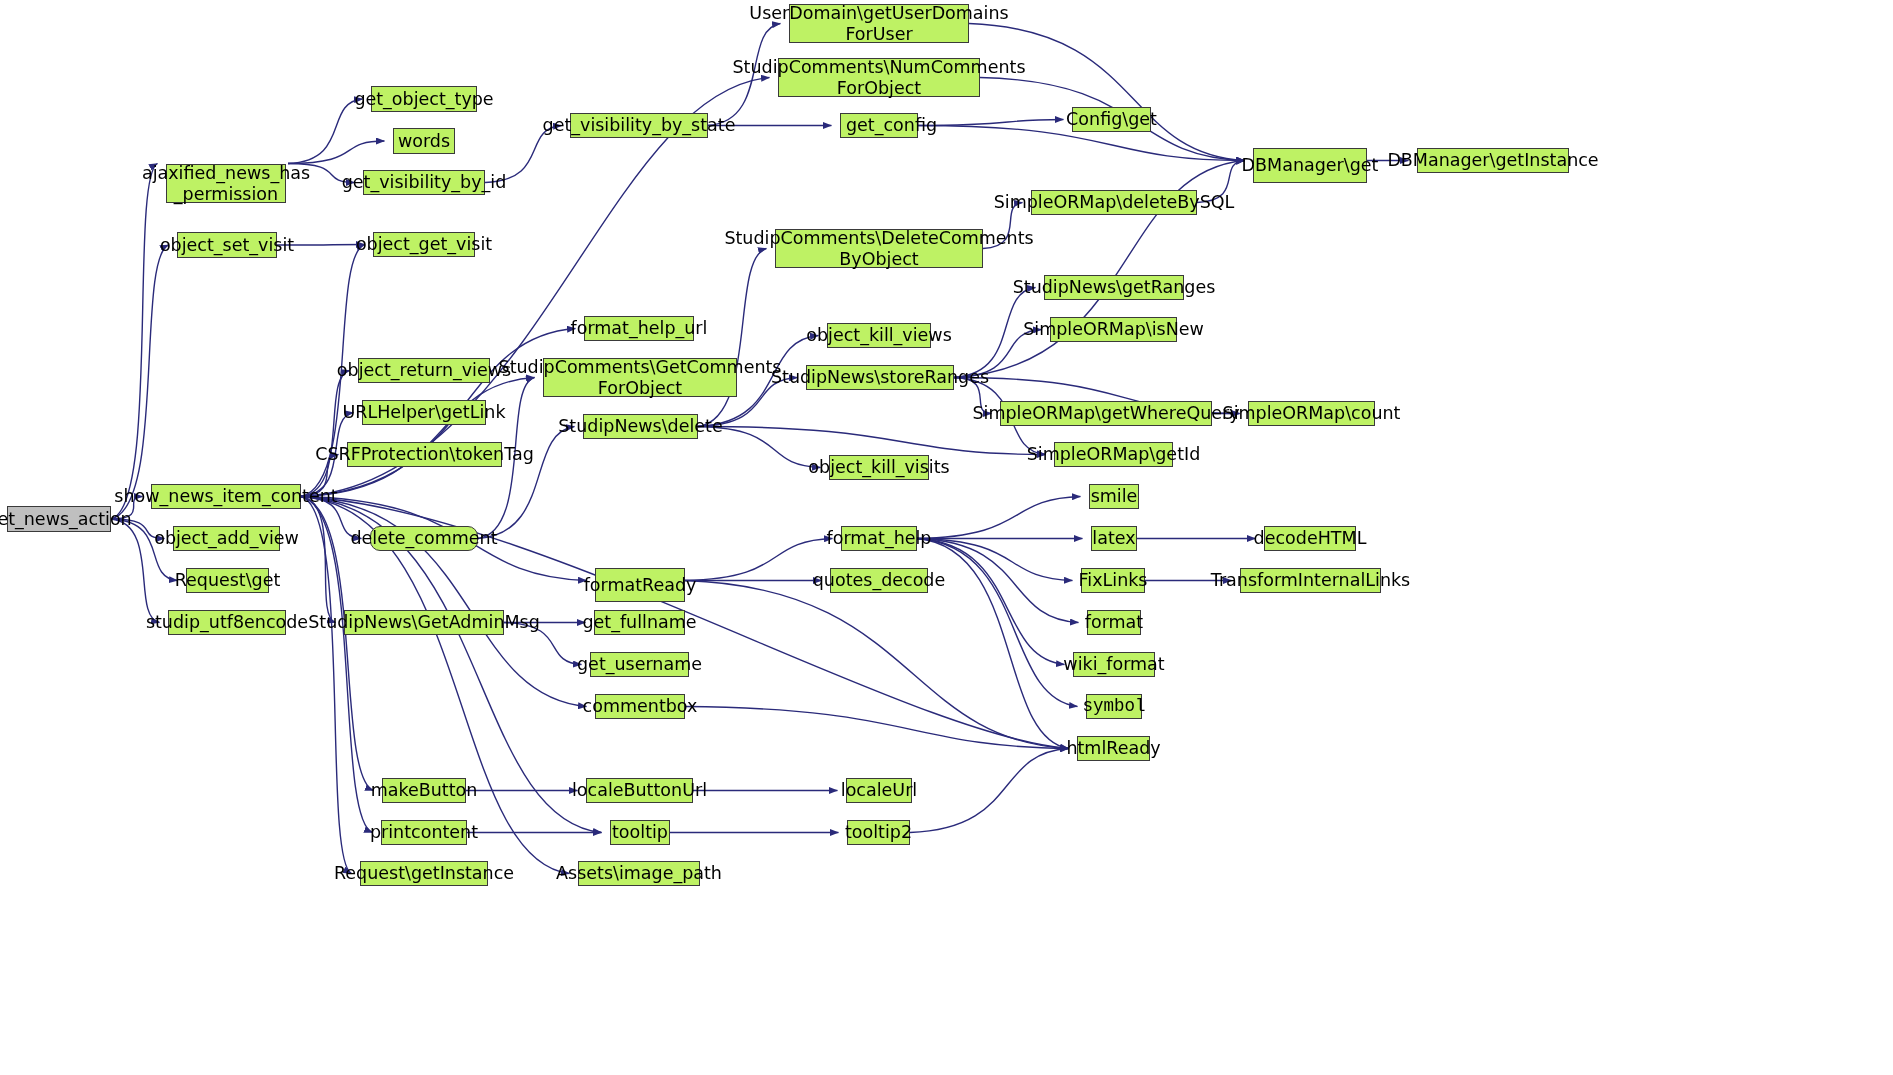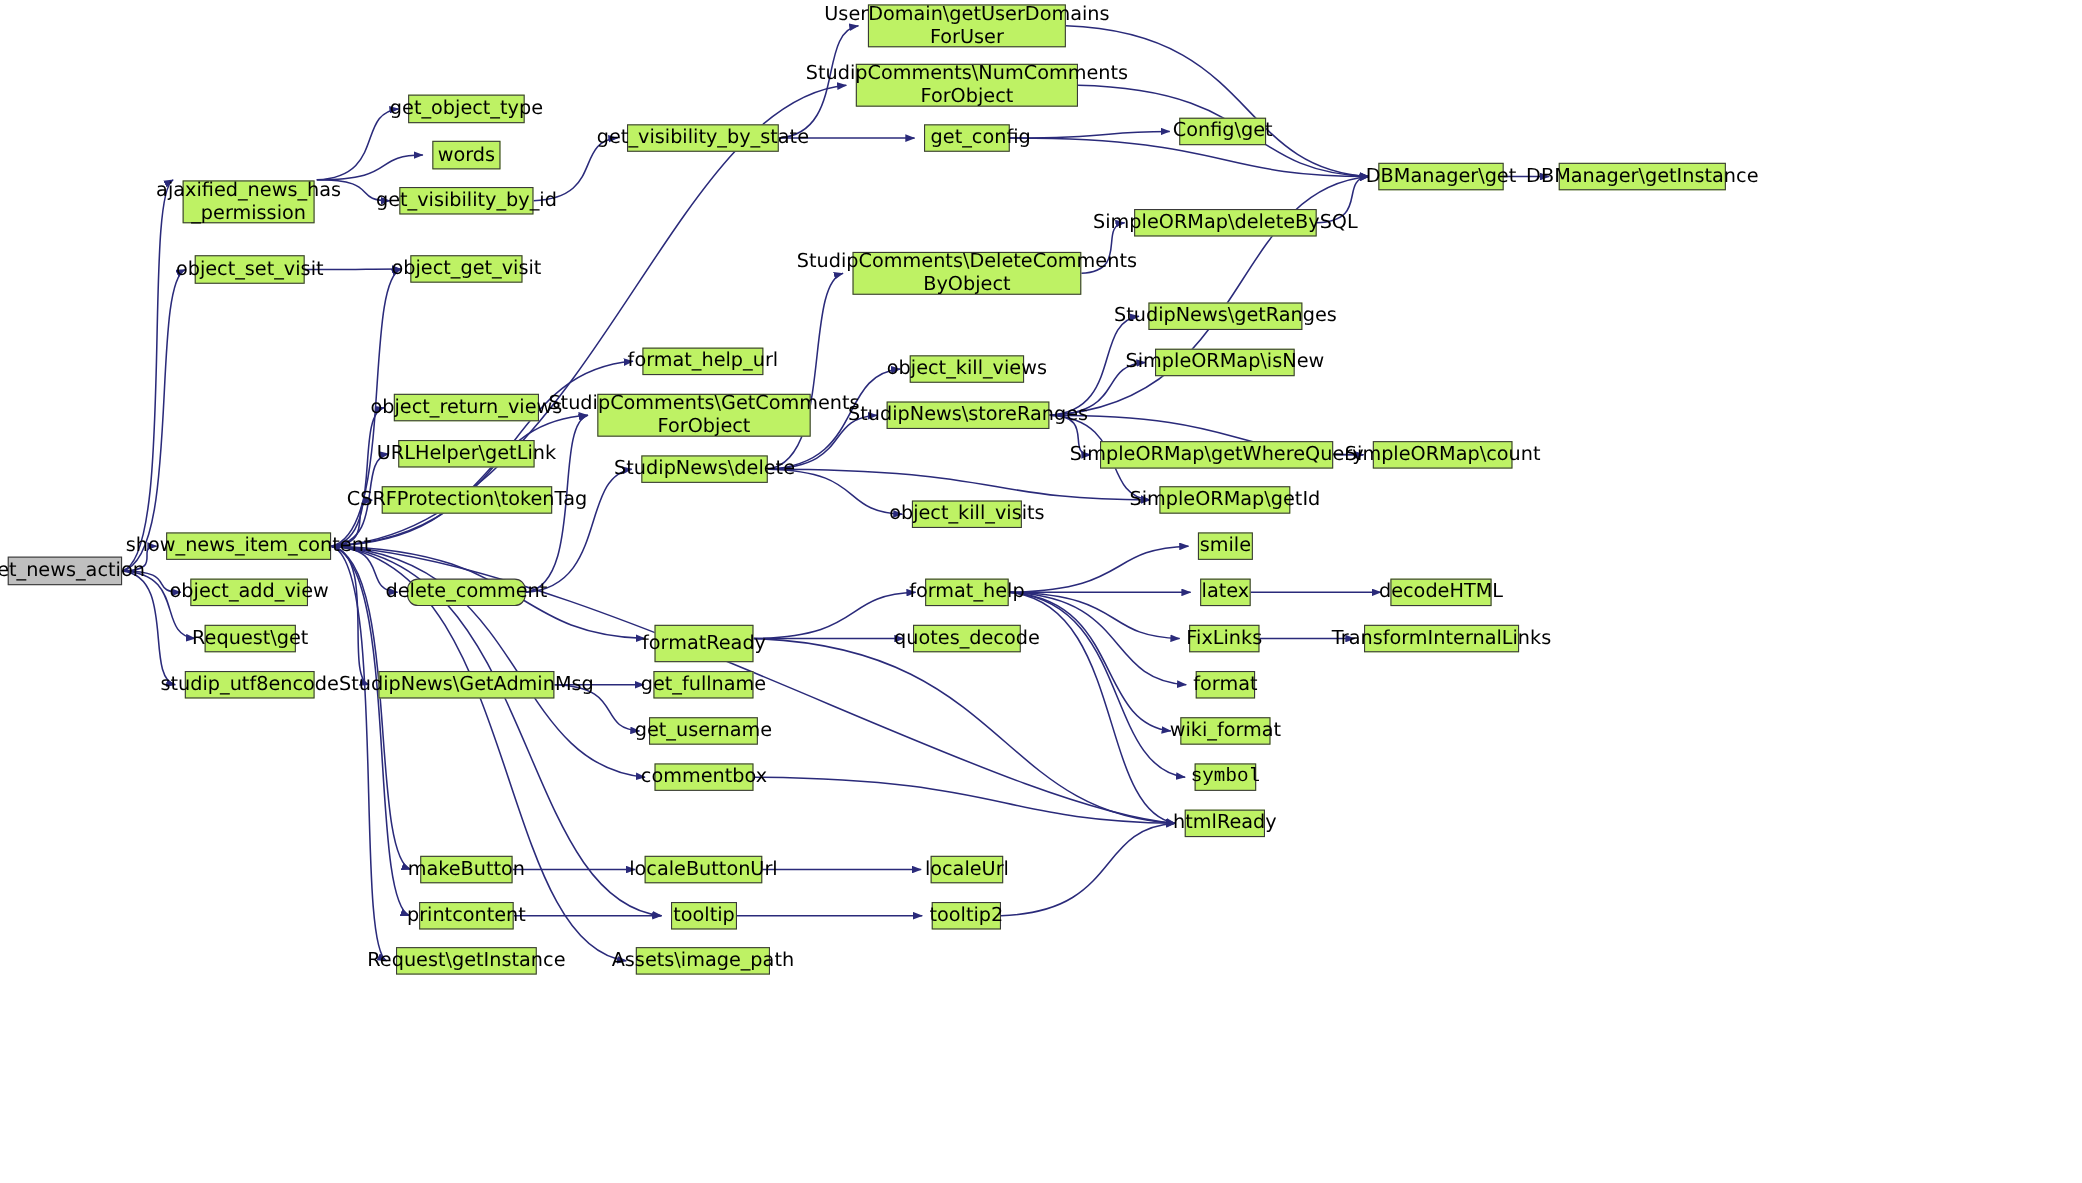--- a/index.html
+++ b/index.html
@@ -178,18 +178,18 @@
     <div class="node" style="left: 1044px; top: 275px; width: 140px; height: 25px; border-color: rgb(58, 58, 58);">StudipNews\getRanges</div>
     <div class="node" style="left: 1050px; top: 317px; width: 127px; height: 25px; border-color: rgb(58, 58, 58);">SimpleORMap\isNew</div>
     <div class="node" style="left: 1000px; top: 401px; width: 212px; height: 25px; border-color: rgb(58, 58, 58);">SimpleORMap\getWhereQuery</div>
     <div class="node" style="left: 1054px; top: 442px; width: 119px; height: 25px; border-color: rgb(58, 58, 58);">SimpleORMap\getId</div>
     <div class="node" style="left: 1089px; top: 484px; width: 50px; height: 25px; border-color: rgb(58, 58, 58);">smile</div>
     <div class="node" style="left: 1091px; top: 526px; width: 46px; height: 25px; border-color: rgb(58, 58, 58);">latex</div>
     <div class="node" style="left: 1081px; top: 568px; width: 64px; height: 25px; border-color: rgb(58, 58, 58);">FixLinks</div>
     <div class="node" style="left: 1087px; top: 610px; width: 54px; height: 25px; border-color: rgb(58, 58, 58);">format</div>
     <div class="node" style="left: 1073px; top: 652px; width: 82px; height: 25px; border-color: rgb(58, 58, 58);">wiki_format</div>
     <div class="node" style="left: 1086px; top: 694px; width: 56px; height: 25px; border-color: rgb(58, 58, 58); font-family: Liberation Mono, monospace;">symbol</div>
-    <div class="node" style="left: 1253px; top: 148px; width: 114px; height: 25px; border-color: rgb(58, 58, 58);">DBManager\get</div>
+    <div class="node" style="left: 1253px; top: 148px; width: 114px; height: 35px; border-color: rgb(58, 58, 58);">DBManager\get</div>
     <div class="node" style="left: 1248px; top: 401px; width: 127px; height: 25px; border-color: rgb(58, 58, 58);">SimpleORMap\count</div>
     <div class="node" style="left: 1264px; top: 526px; width: 92px; height: 25px; border-color: rgb(58, 58, 58);">decodeHTML</div>
     <div class="node" style="left: 1240px; top: 568px; width: 141px; height: 25px; border-color: rgb(58, 58, 58);">TransformInternalLinks</div>
     <div class="node" style="left: 1417px; top: 148px; width: 152px; height: 25px; border-color: rgb(58, 58, 58);">DBManager\getInstance</div>
   </div>
 
 </body></html>

